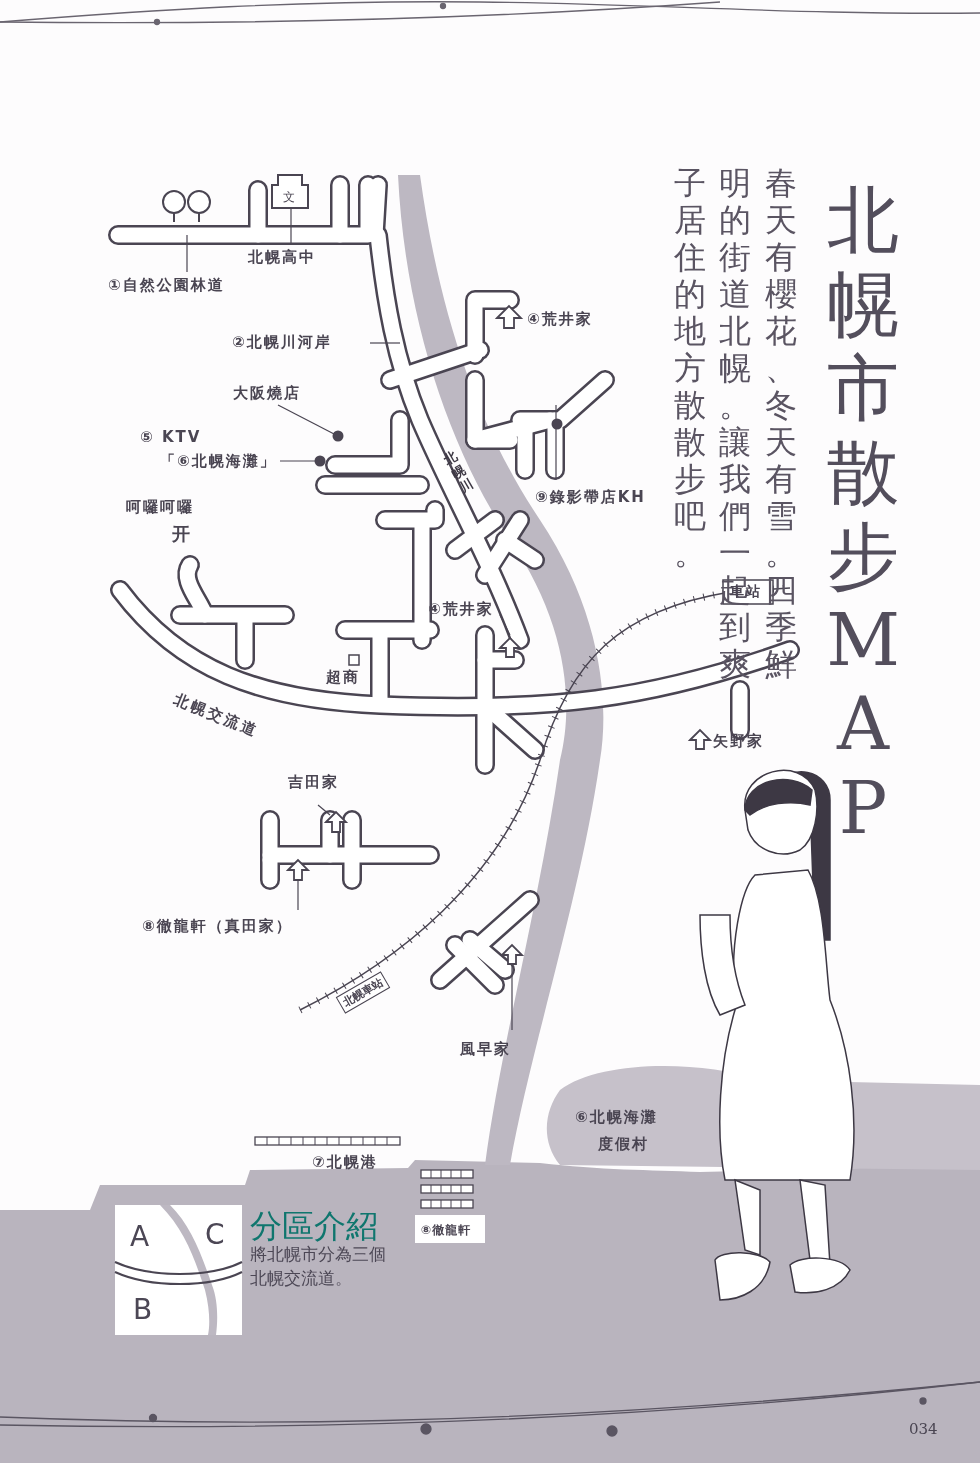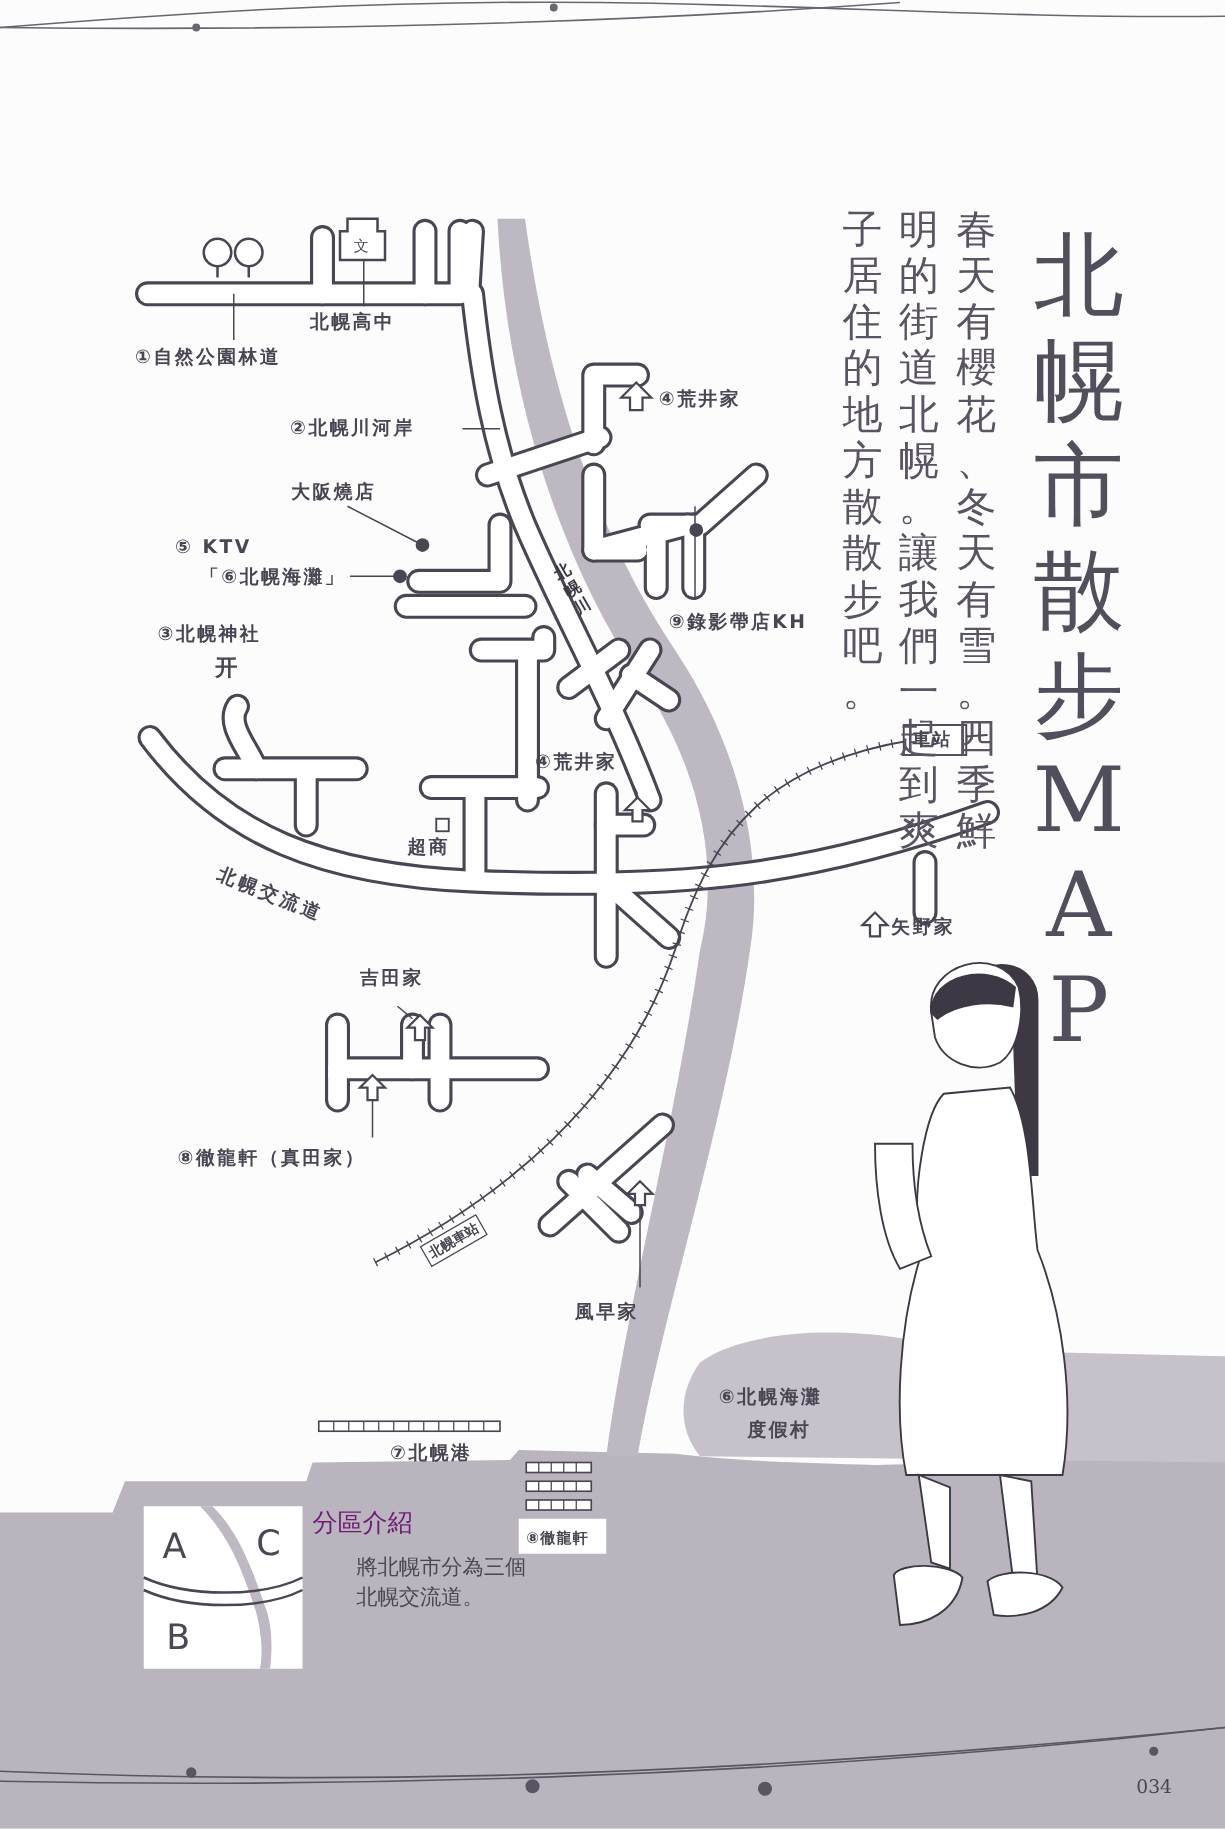--- a/index.html
+++ b/index.html
@@ -15,22 +15,22 @@
     position: absolute; left: 818px; top: 178px; width: 90px;
     font-family: "DejaVu Serif", serif; font-size: 72px; line-height: 84px;
     color: #534e5c; text-align: center;
   }
   .title span { display: block; }
   .intro {
     position: absolute; top: 165px; font-family: "DejaVu Serif", serif;
     font-size: 32px; line-height: 37px; color: #5a5462; width: 40px; text-align: center;
   }
   .intro span { display: block; }
-  .area-title { position: absolute; left: 250px; top: 1205px; font-size: 20px; color: #701a75; font-family: "DejaVu Sans", sans-serif; }
-  .area-desc { position: absolute; left: 250px; top: 1242px; font-size: 17px; line-height: 24px; color: #4c4755; width: 160px; margin-left: 35px; }
+  .area-title { position: absolute; left: 250px; top: 1205px; font-size: 32px; color: #0f766e; font-family: "DejaVu Sans", sans-serif; }
+  .area-desc { position: absolute; left: 250px; top: 1242px; font-size: 17px; line-height: 24px; color: #4c4755; width: 160px; }
   .abc { position: absolute; font-size: 28px; color: #4c4755; font-family: "DejaVu Sans", sans-serif; }
   .page-num { position: absolute; left: 909px; top: 1420px; font-size: 15px; font-family: "DejaVu Serif", serif; color: #4a4552; }
   .river-label { position: absolute; left: 452px; top: 448px; font-size: 13px; color: #3d3844; transform: rotate(-30deg); width: 14px; line-height: 16px; font-weight: bold; }
   .river-label span { display:block; }
   .road-label { position: absolute; left: 178px; top: 690px; font-size: 15px; color: #4a4552; transform: rotate(22deg); transform-origin: left top; letter-spacing: 3px; font-weight: bold; }
   .station-label { position: absolute; left: 337px; top: 983px; font-size: 11px; transform: rotate(-30deg); border: 1.5px solid #4a4552; padding: 1px 3px; background:#fff; font-weight: bold; }
 </style>
 </head>
 <body>
 
@@ -286,21 +286,21 @@
   </div>
 
 <div class="label" style="left:108px;top:276px">①自然公園林道</div>
 <div class="label" style="left:248px;top:248px">北幌高中</div>
 <div class="label" style="left:232px;top:333px">②北幌川河岸</div>
 <div class="label" style="left:527px;top:310px">④荒井家</div>
 <div class="label" style="left:233px;top:384px">大阪燒店</div>
 <div class="label" style="left:140px;top:428px">⑤ KTV</div>
 <div class="label" style="left:160px;top:452px">「⑥北幌海灘」</div>
 <div class="label" style="left:535px;top:488px">⑨錄影帶店KH</div>
-<div class="label" style="left:126px;top:498px">③北幌神社</div>
+<div class="label" style="left:126px;top:498px">呵囉呵囉</div>
 <div class="label" style="left:172px;top:522px;font-size:18px">开</div>
 <div class="label" style="left:428px;top:600px">④荒井家</div>
 <div class="label" style="left:326px;top:668px">超商</div>
 <div class="label" style="left:730px;top:583px;font-size:14px">車站</div>
 <div class="label" style="left:713px;top:732px">矢野家</div>
 <div class="label" style="left:288px;top:773px">吉田家</div>
 <div class="label" style="left:142px;top:917px">⑧徹龍軒（真田家）</div>
 <div class="station-label">北幌車站</div>
 <div class="label" style="left:460px;top:1040px">風早家</div>
 <div class="label" style="left:575px;top:1108px">⑥北幌海灘</div>

